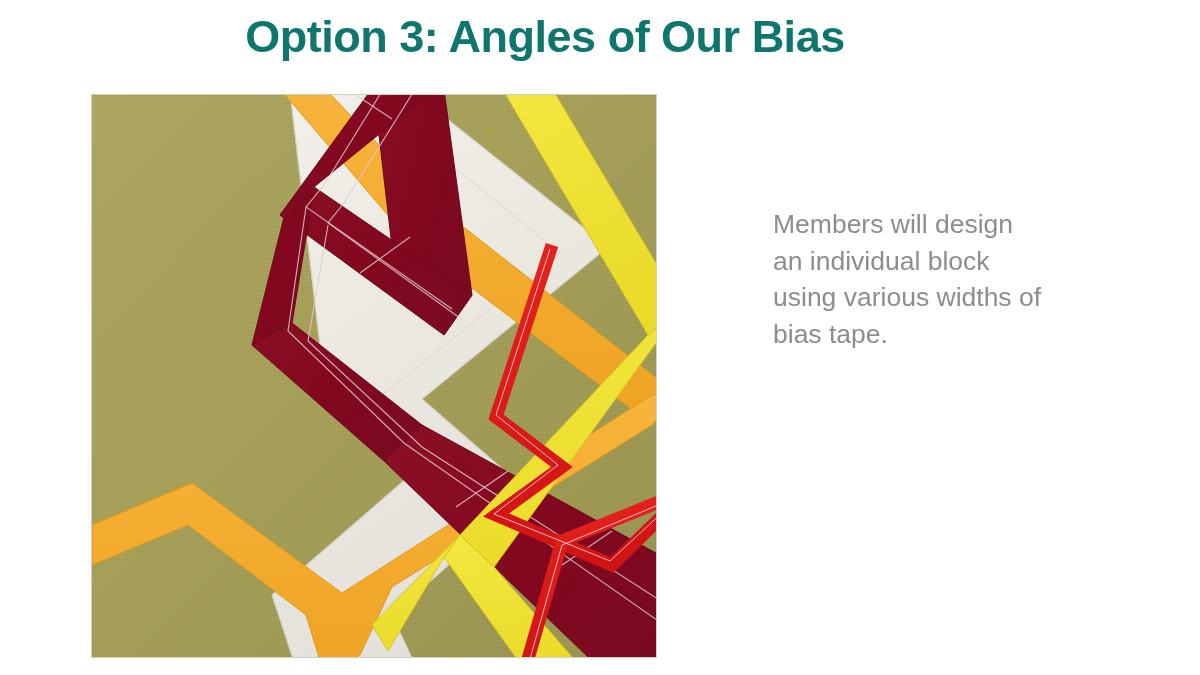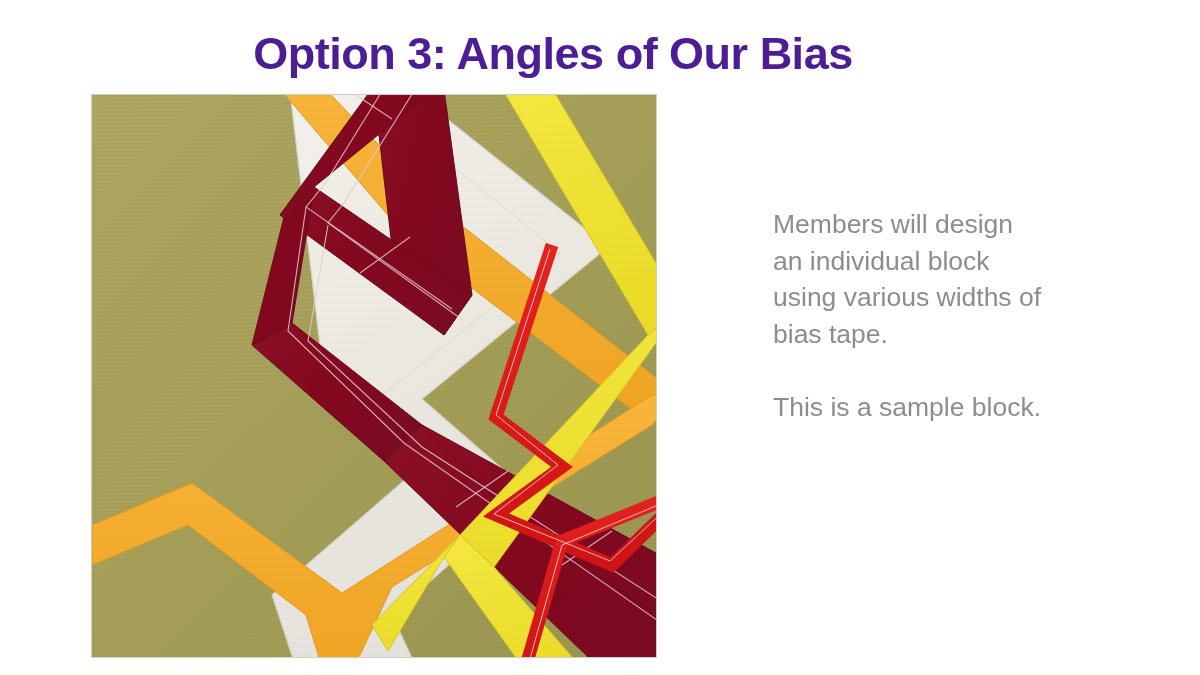--- a/index.html
+++ b/index.html
@@ -23,31 +23,30 @@
     left: 0; top: 0;
     width: 1200px;
     height: 675px;
     background: #ffffff;
   }
 
   
   .slide-title {
     position: absolute;
     left: 0;
-    top: 28px;
+    top: 11px;
     width: 1090px;
     text-align: center;
     font-family: "Liberation Sans", sans-serif;
     font-size: 45px;
     font-weight: bold;
     letter-spacing: -0.5px;
-    color: #4c1d95;
+    color: #0f766e;
     line-height: 1.15;
     white-space: nowrap;
-    margin-left: 8px;
   }
 
   
   .photo-frame {
     position: absolute;
     left: 92px;
     top: 95px;
     width: 564px;
     height: 562px;
     overflow: hidden;
@@ -180,16 +179,15 @@
         <path d="M 600 396 L 470 450 L 432 585"></path>
       </g>
 
       <rect x="0" y="0" width="564" height="562" fill="url(#weave)" opacity="0.6"></rect>
       <rect x="0" y="0" width="564" height="562" fill="#000000" opacity="0.015"></rect>
     </svg>
   </div>
 
   <div class="body-copy">
     <p>Members will design an individual block using various widths of bias tape.</p>
-    <p class="spacer-para">This is a sample block.</p>
   </div>
 
 </div>
 
 </body></html>

